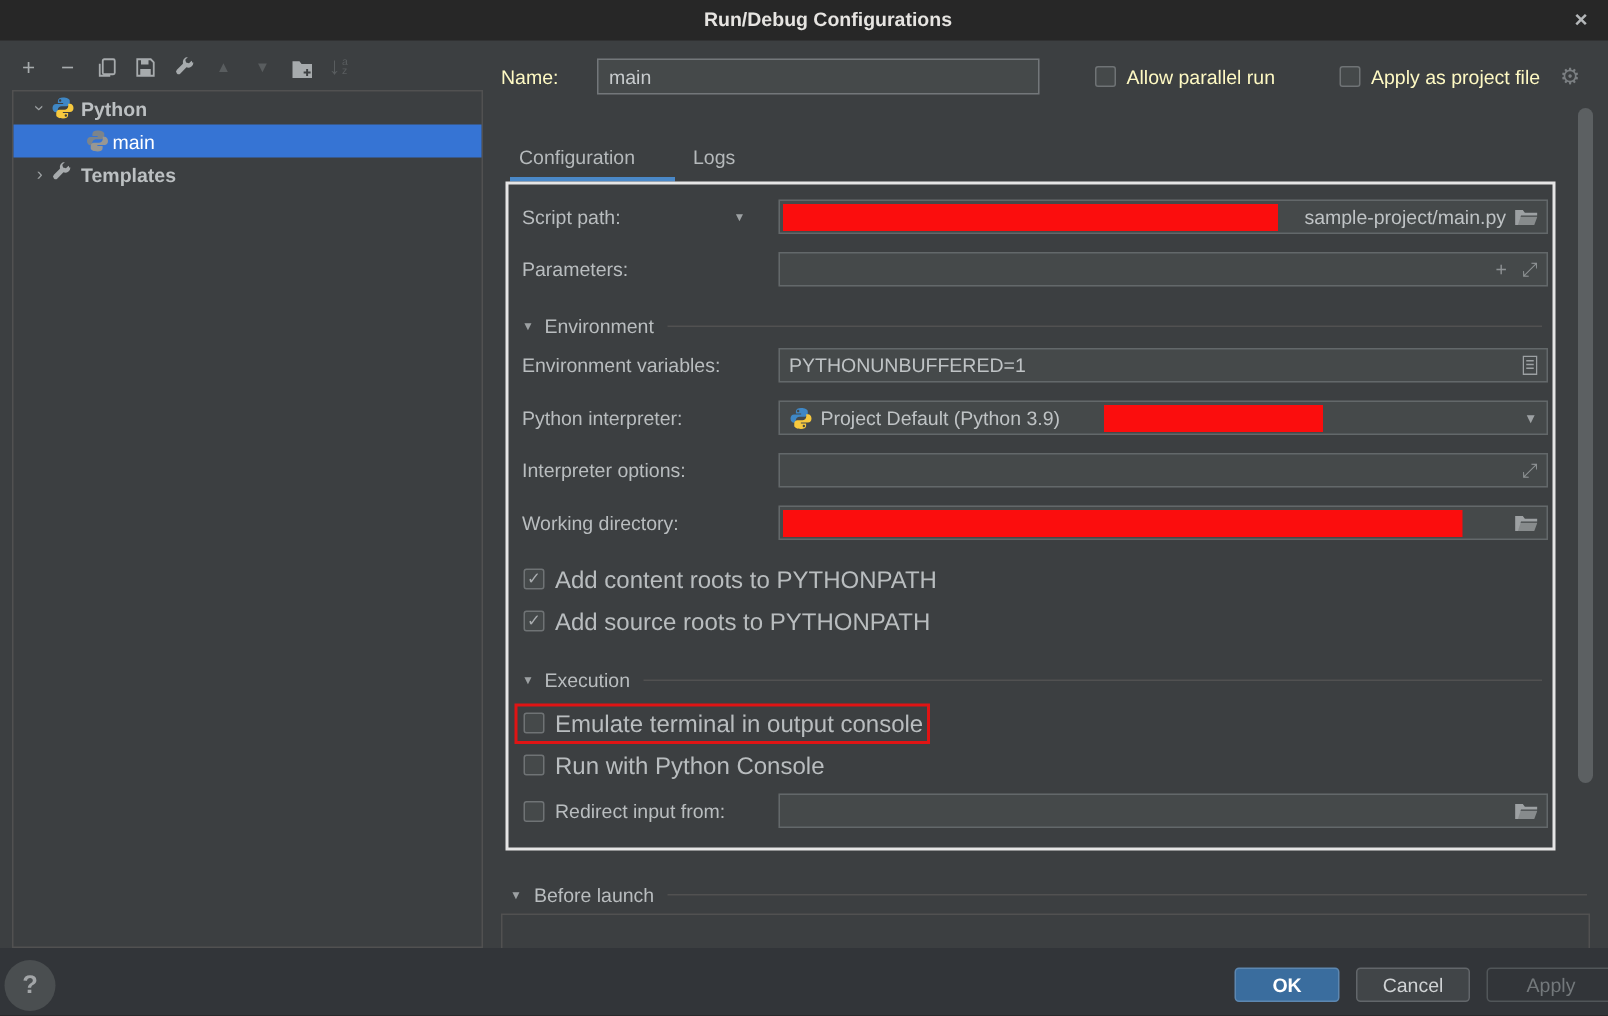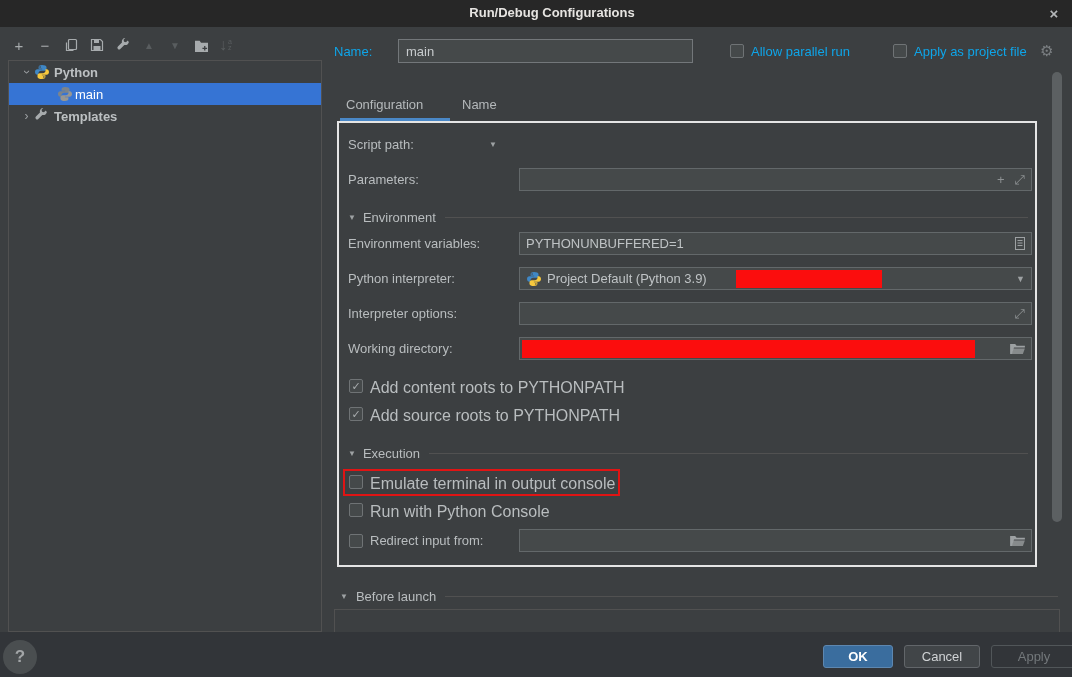--- a/index.html
+++ b/index.html
@@ -30,21 +30,21 @@
   .trow.selected{background:var(--c-selection);padding-left:48px;}
   .trow.selected .nlabel{font-weight:normal;color:#ffffff;margin-left:2px;}
   .pyicon{width:16px;height:16px;flex:0 0 16px;}
   .pyicon.dim{filter:saturate(.25) brightness(.95);}
 
   .helpbtn{position:absolute;left:3px;top:640px;width:34px;height:34px;border-radius:50%;
            background:#4a4e50;color:#a3a6a8;font-size:17px;font-weight:bold;
            display:flex;align-items:center;justify-content:center;}
 
   
-  .lbl{color:#0ea5e9;font-size:13px;position:absolute;}
+  .lbl{color:#fef9c3;font-size:13px;position:absolute;}
   .nameinput{position:absolute;left:398px;top:39px;width:295px;height:24px;background:#45494a;
              border:1px solid #73777a;color:#c7cbcd;font-size:13px;padding:0 7px;outline:none;}
   .cb{width:14px;height:14px;background:#45494a;border:1px solid #6f7375;border-radius:2px;
       display:inline-flex;align-items:center;justify-content:center;position:absolute;}
   .cb .mark{color:#a9adaf;font-size:11px;line-height:1;}
   .gear{position:absolute;left:1040px;top:42px;color:#7b7f82;font-size:15px;}
 
   
   .tab{position:absolute;top:97px;color:#b5b9bb;font-size:13px;cursor:default;}
   .tab-underline{position:absolute;left:340px;top:118px;width:110px;height:3px;background:var(--c-accent);}
@@ -173,28 +173,38 @@
 
   <span class="lbl" style="left:334px;top:44px;">Name:</span>
   <input class="nameinput" value="main" style="">
   <span class="cb" style="left:730px;top:44px;"></span>
   <span class="lbl" style="left:751px;top:44px;">Allow parallel run</span>
   <span class="cb" style="left:893px;top:44px;"></span>
   <span class="lbl" style="left:914px;top:44px;">Apply as project file</span>
   <span class="gear">⚙</span>
 
   <span class="tab" style="left:346px;">Configuration</span>
-  <span class="tab" style="left:462px;">Name</span>
+  <span class="tab" style="left:462px;">Logs</span>
   <div class="tab-underline"></div>
 
   <div class="cbox">
 
     <div class="row" style="top:10px;">
       <span class="rlbl">Script path:</span>
       <span class="caret fldcaret">▼</span>
+      <div class="fld">
+        <div class="redact" style="left:2px;width:330px;"></div>
+        <span class="pathtext">sample-project/main.py</span>
+        <span class="fico">
+          <svg width="15" height="12" viewBox="0 0 16 13">
+              <path fill="#9da1a3" d="M0 1h5.5L7 3h9v2H4.2L2 12H0z"></path>
+              <path fill="#9da1a3" opacity=".75" d="M3.2 6H16l-2.2 6H1.6z"></path>
+            </svg>
+        </span>
+      </div>
     </div>
 
     <div class="row" style="top:45px;">
       <span class="rlbl">Parameters:</span>
       <div class="fld">
         <span class="fico right" style="margin-right:10px;">+</span>
         <span class="fico">⤢</span>
       </div>
     </div>
 

